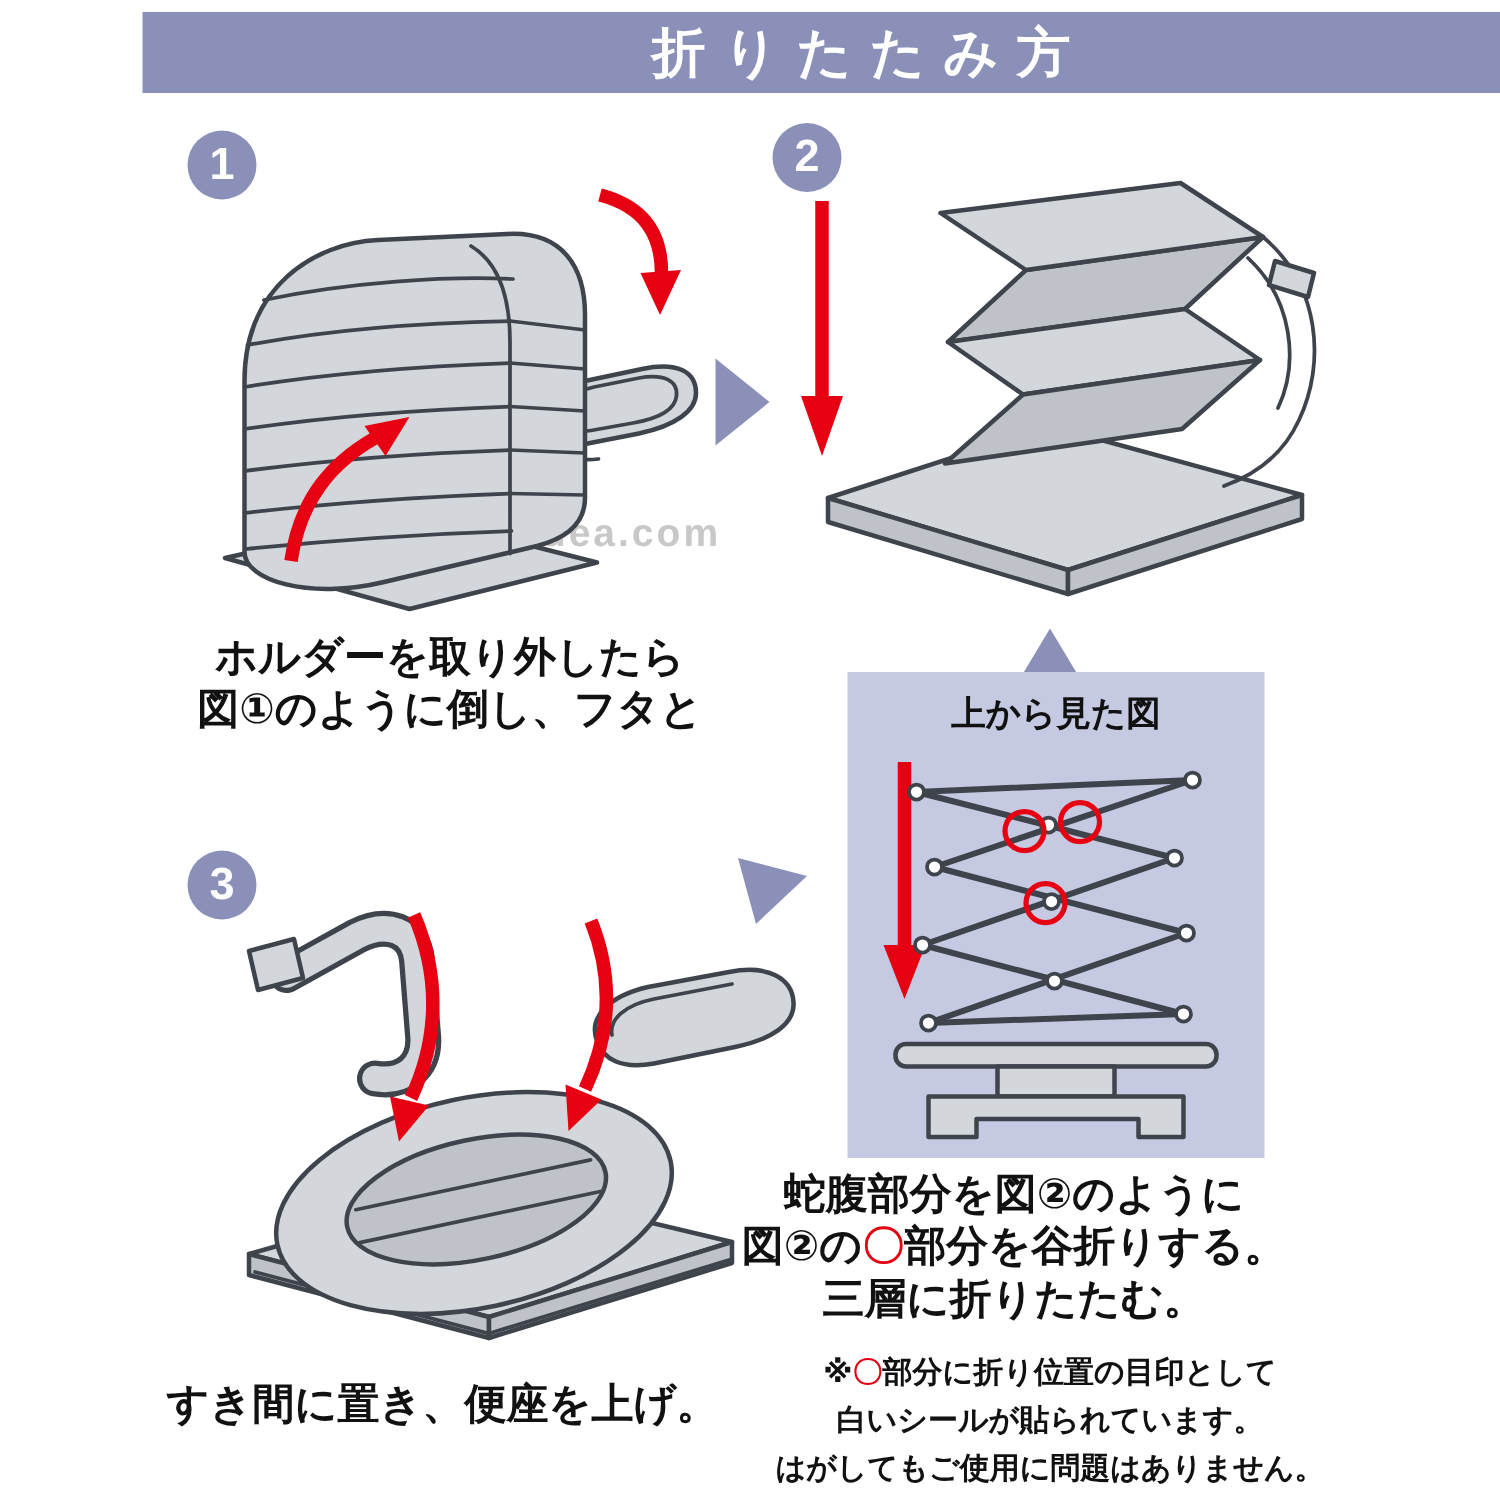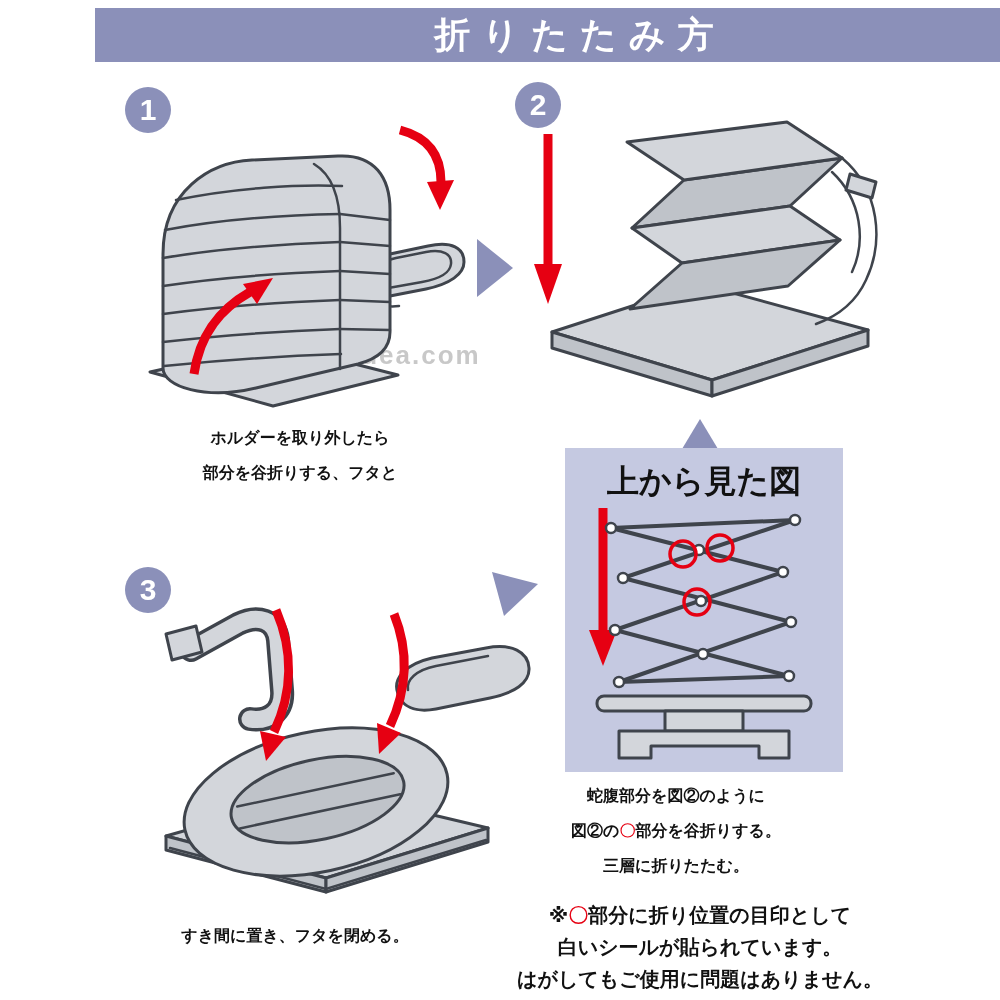--- a/index.html
+++ b/index.html
@@ -10,31 +10,31 @@
   html,body{margin:0;padding:0;}
   .canvas{position:relative;width:1000px;height:1000px;background:#fff;overflow:hidden;
           font-family:"Liberation Sans","DejaVu Sans",sans-serif;color:var(--text);}
   .title-bar{position:absolute;left:95px;top:8px;width:970px;height:54px;background:var(--accent-purple);
              color:#fff;display:flex;align-items:center;justify-content:center;
              font-size:36px;font-weight:700;letter-spacing:12px;}
   .step-num{position:absolute;width:46px;height:46px;border-radius:50%;background:var(--accent-purple);
             color:#fff;display:flex;align-items:center;justify-content:center;font-size:30px;font-weight:700;}
   .caption{position:absolute;text-align:center;font-weight:700;color:var(--text);}
   .caption span{display:block;}
-  .cap-lg{font-size:16px;line-height:35px;font-family:Liberation Serif, serif;}
+  .cap-lg{font-size:28px;line-height:35px;}
   .cap-sm{font-size:20px;line-height:32px;}
   .inline-seg{display:inline !important;}
   .mark{color:var(--arrow-red);}
   .watermark{position:absolute;color:var(--watermark-gray);font-size:26px;font-weight:700;letter-spacing:2px;}
   .tri-right{position:absolute;width:0;height:0;border-top:29px solid transparent;
              border-bottom:29px solid transparent;border-left:36px solid var(--accent-purple);}
   .tri-up{position:absolute;width:0;height:0;border-left:18px solid transparent;
           border-right:18px solid transparent;border-bottom:30px solid var(--accent-purple);}
   .box{position:absolute;left:565px;top:448px;width:278px;height:324px;background:var(--box-purple);}
-  .box-title{text-align:center;font-size:32px;font-weight:700;padding-top:12px;color:#111;}
+  .box-title{text-align:center;font-size:23px;font-weight:700;padding-top:12px;color:#111;}
   svg.ill{position:absolute;}
   .lf{fill:var(--illus-fill);stroke:var(--illus-line);stroke-width:3;stroke-linejoin:round;}
   .mf{fill:var(--illus-fill-dark);stroke:var(--illus-line);stroke-width:3;stroke-linejoin:round;}
   .ln{fill:none;stroke:var(--illus-line);stroke-width:2.5;stroke-linecap:round;}
   .rs{fill:none;stroke:var(--arrow-red);stroke-width:9;}
   .rf{fill:var(--arrow-red);stroke:none;}
   .rc{fill:none;stroke:var(--arrow-red);stroke-width:3.5;}
   .jt{fill:#ffffff;stroke:var(--illus-line);stroke-width:2.5;}
   .bar{stroke:var(--illus-line);stroke-width:4;stroke-linecap:round;fill:none;}
   .tube-out{fill:none;stroke:var(--illus-line);stroke-width:24;stroke-linecap:round;}
@@ -195,36 +195,36 @@
       <polygon class="rf" points="130,171 150,147 124,141"></polygon>
     </g>
     <g>
       <path class="rs" d="M258,24 C274,64 270,102 254,136"></path>
       <polygon class="rf" points="243,164 265,143 241,133"></polygon>
     </g>
   </svg>
 
   <div class="caption cap-lg" style="left:105px;top:420px;width:390px;">
     <span>ホルダーを取り外したら</span>
-    <span>部分を谷折りする、フタと</span>
+    <span>図①のように倒し、フタと</span>
   </div>
 
   <div class="caption cap-lg" style="left:486px;top:778px;width:380px;">
     <span>蛇腹部分を図②のように</span>
     <span>
       <span class="inline-seg">図②の</span><span class="inline-seg mark">〇</span><span class="inline-seg">部分を谷折りする。</span>
     </span>
     <span>三層に折りたたむ。</span>
   </div>
 
   <div class="caption cap-sm" style="left:498px;top:899px;width:404px;">
     <span>
       <span class="inline-seg">※</span><span class="inline-seg mark">〇</span><span class="inline-seg">部分に折り位置の目印として</span>
     </span>
     <span>白いシールが貼られています。</span>
     <span>はがしてもご使用に問題はありません。</span>
   </div>
 
   <div class="caption cap-lg" style="left:100px;top:918px;width:390px;">
-    <span>すき間に置き、フタを閉める。</span>
+    <span>すき間に置き、便座を上げ。</span>
   </div>
 
 </div>
 
 </body></html>

